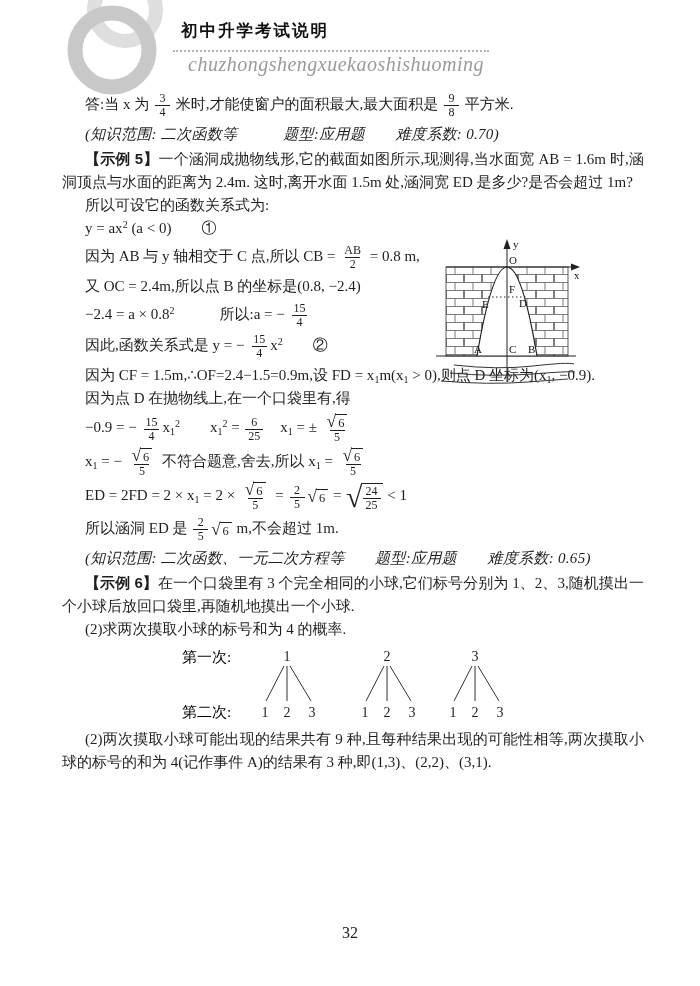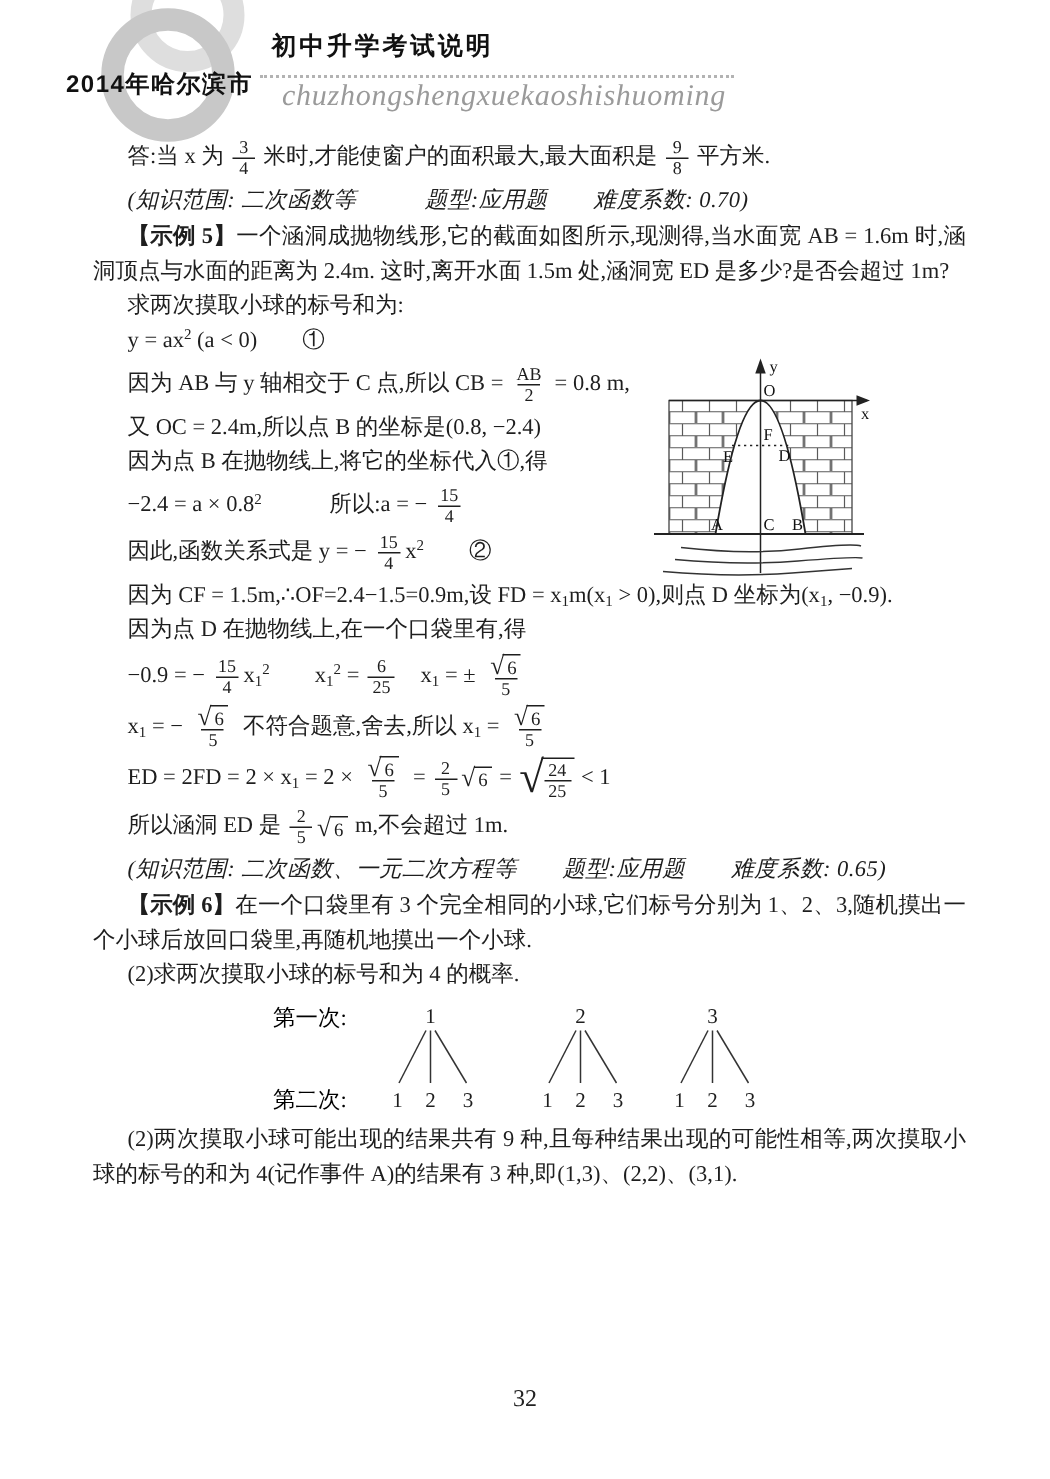--- a/index.html
+++ b/index.html
@@ -19,21 +19,21 @@
                border-top:2px dotted #b3b3b3;}
   .pinyin{position:absolute;left:172px;top:53px;font-style:italic;
           font-size:20px;color:#9a9a9a;letter-spacing:.5px;margin-left:16px;}
 
   
   .content{position:absolute;left:62px;top:88px;width:582px;}
   .content p{margin:0;font-size:15px;line-height:23px;text-align:justify;}
   .content p.ind{text-indent:23px;}
   .content p.eq{margin:4px 0;}
   .content p.kai{font-style:italic;letter-spacing:.3px;margin:1px 0;}
-  .hei{font-family:Liberation Serif, serif;font-weight:bold;font-style:normal;}
+  .hei{font-family:Liberation Sans, sans-serif;font-weight:bold;font-style:normal;}
   sup{font-size:10px;vertical-align:5px;line-height:0;}
   sub{font-size:10px;vertical-align:-3px;line-height:0;}
 
   
   .frac{display:inline-flex;flex-direction:column;align-items:center;
         vertical-align:middle;font-size:12px;line-height:13px;margin:0 2px;text-indent:0;}
   .frac .fn{padding:0 3px;}
   .frac .fd{border-top:1px solid currentColor;padding:0 3px;min-width:9px;text-align:center;}
   
   .root{display:inline-flex;align-items:flex-start;vertical-align:middle;margin:0 1px;text-indent:0;}
@@ -56,43 +56,41 @@
 </style>
 </head>
 <body>
 
 <div class="page">
 
   <svg class="logo-rings" viewBox="0 0 120 102">
     <circle cx="63" cy="10" r="31" fill="none" stroke="#dedede" stroke-width="14"></circle>
     <circle cx="50" cy="50" r="37" fill="none" stroke="#c8c8c8" stroke-width="15"></circle>
   </svg>
-  <div class="year-city">2014年哈尔滨市</div>
   <div class="doc-title">初中升学考试说明</div>
   <div class="dotted-rule"></div>
   <div class="pinyin">chuzhongshengxuekaoshishuoming</div>
 
   <div class="content">
     <p class="ind eq">答:当 x 为 <span class="frac">
           <span class="fn">3</span>
           <span class="fd">4</span>
         </span> 米时,才能使窗户的面积最大,最大面积是 <span class="frac">
           <span class="fn">9</span>
           <span class="fd">8</span>
         </span> 平方米.</p>
     <p class="ind kai">(知识范围: 二次函数等　　　题型:应用题　　难度系数: 0.70)</p>
     <p class="ind"><span class="hei">【示例 5】</span>一个涵洞成抛物线形,它的截面如图所示,现测得,当水面宽 AB = 1.6m 时,涵洞顶点与水面的距离为 2.4m.  这时,离开水面 1.5m 处,涵洞宽 ED 是多少?是否会超过 1m?</p>
-    <p class="ind">求两次摸取小球的标号和为:</p>
+    <p class="ind">所以可设它的函数关系式为:</p>
     <p class="ind">y = ax<sup>2</sup> (a &lt; 0)　　①</p>
     <p class="ind eq">因为 AB 与 y 轴相交于 C 点,所以 CB = <span class="frac">
           <span class="fn">AB</span>
           <span class="fd">2</span>
         </span> = 0.8 m,</p>
     <p class="ind">又 OC = 2.4m,所以点 B 的坐标是(0.8, −2.4)</p>
-    <p class="ind">因为点 B 在抛物线上,将它的坐标代入①,得</p>
     <p class="ind eq">−2.4 = a × 0.8<sup>2</sup>　　　所以:a = − <span class="frac">
           <span class="fn">15</span>
           <span class="fd">4</span>
         </span></p>
     <p class="ind eq">因此,函数关系式是 y = − <span class="frac">
           <span class="fn">15</span>
           <span class="fd">4</span>
         </span>x<sup>2</sup>　　②</p>
     <p class="ind">因为 CF = 1.5m,∴OF=2.4−1.5=0.9m,设 FD = x<sub>1</sub>m(x<sub>1</sub> &gt; 0),则点 D 坐标为(x<sub>1</sub>, −0.9).</p>
     <p class="ind">因为点 D 在抛物线上,在一个口袋里有,得</p>

